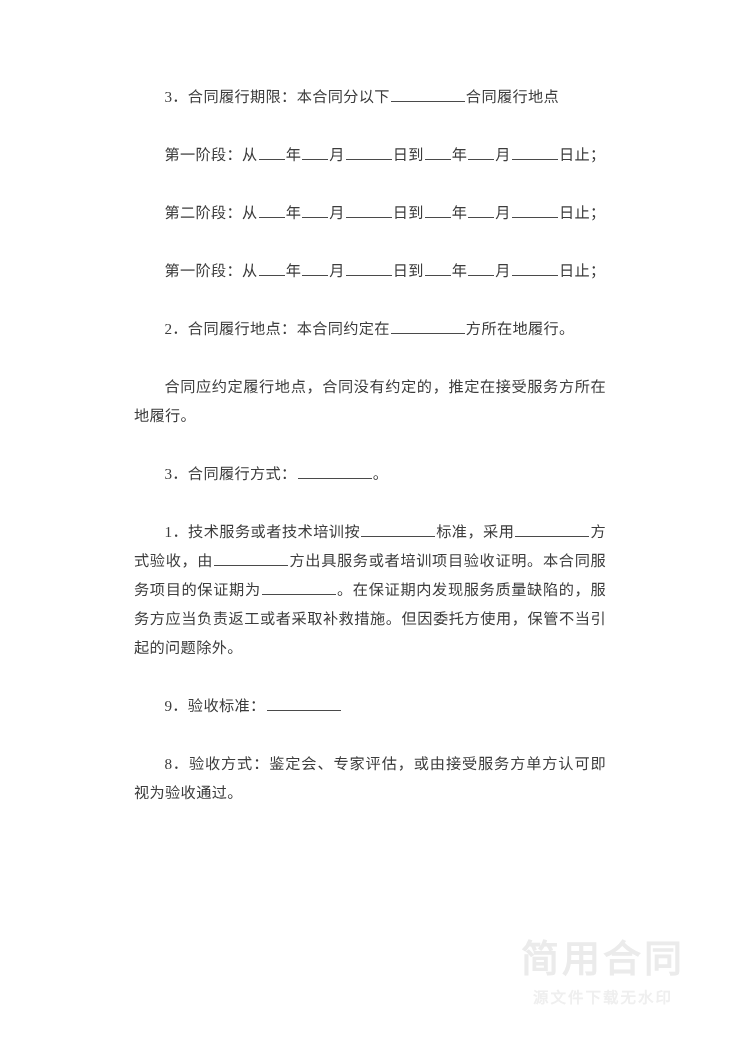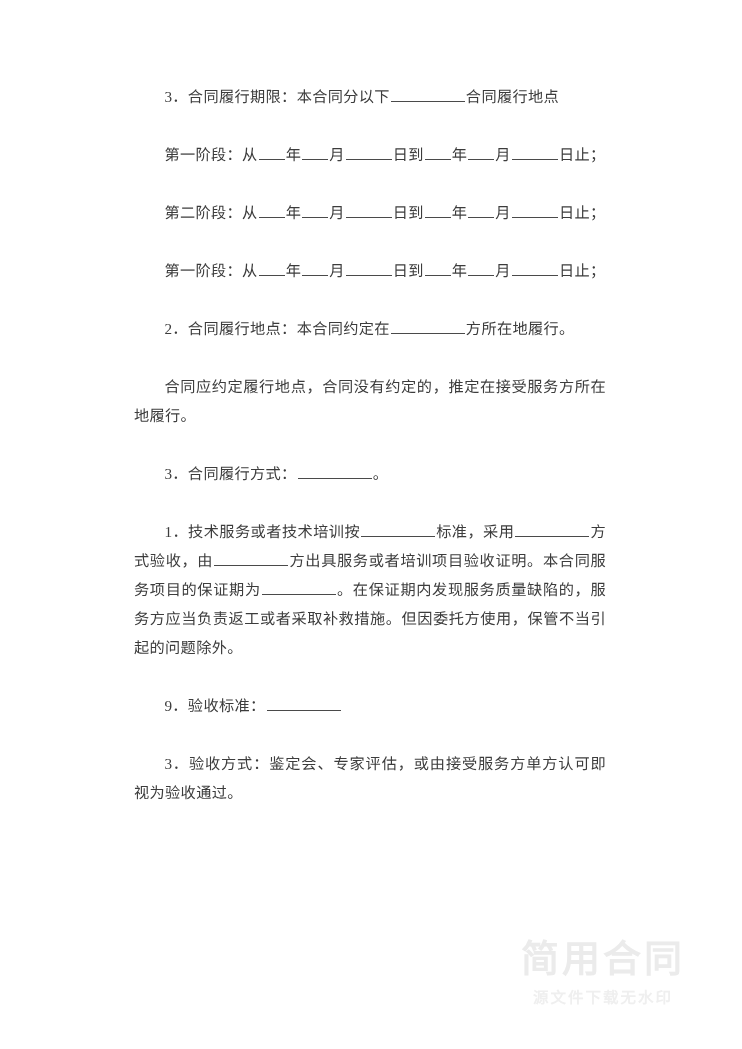--- a/index.html
+++ b/index.html
@@ -92,21 +92,21 @@
 
     <p class="para indent">合同应约定履行地点，合同没有约定的，推定在接受服务方所在地履行。</p>
 
     <p class="para indent"><span>3．合同履行方式：</span><span class="blank w-long"></span><span>。</span></p>
 
 
     <p class="para indent"><span>1．技术服务或者技术培训按</span><span class="blank w-long"></span><span>标准，采用</span><span class="blank w-long"></span><span>方式验收，由</span><span class="blank w-long"></span><span>方出具服务或者培训项目验收证明。本合同服务项目的保证期为</span><span class="blank w-long"></span><span>。在保证期内发现服务质量缺陷的，服务方应当负责返工或者采取补救措施。但因委托方使用，保管不当引起的问题除外。</span></p>
 
     <p class="para indent"><span>9．验收标准：</span><span class="blank w-long"></span></p>
 
-    <p class="para indent">3．验收方式：鉴定会、专家评估，或由接受服务方单方认可即视为验收通过。</p>
+    <p class="para indent">8．验收方式：鉴定会、专家评估，或由接受服务方单方认可即视为验收通过。</p>
 
 
   </div>
 
   <div class="watermark">
     <div class="wm-main">简用合同</div>
     <div class="wm-sub">源文件下载无水印</div>
   </div>
 
 </div>

